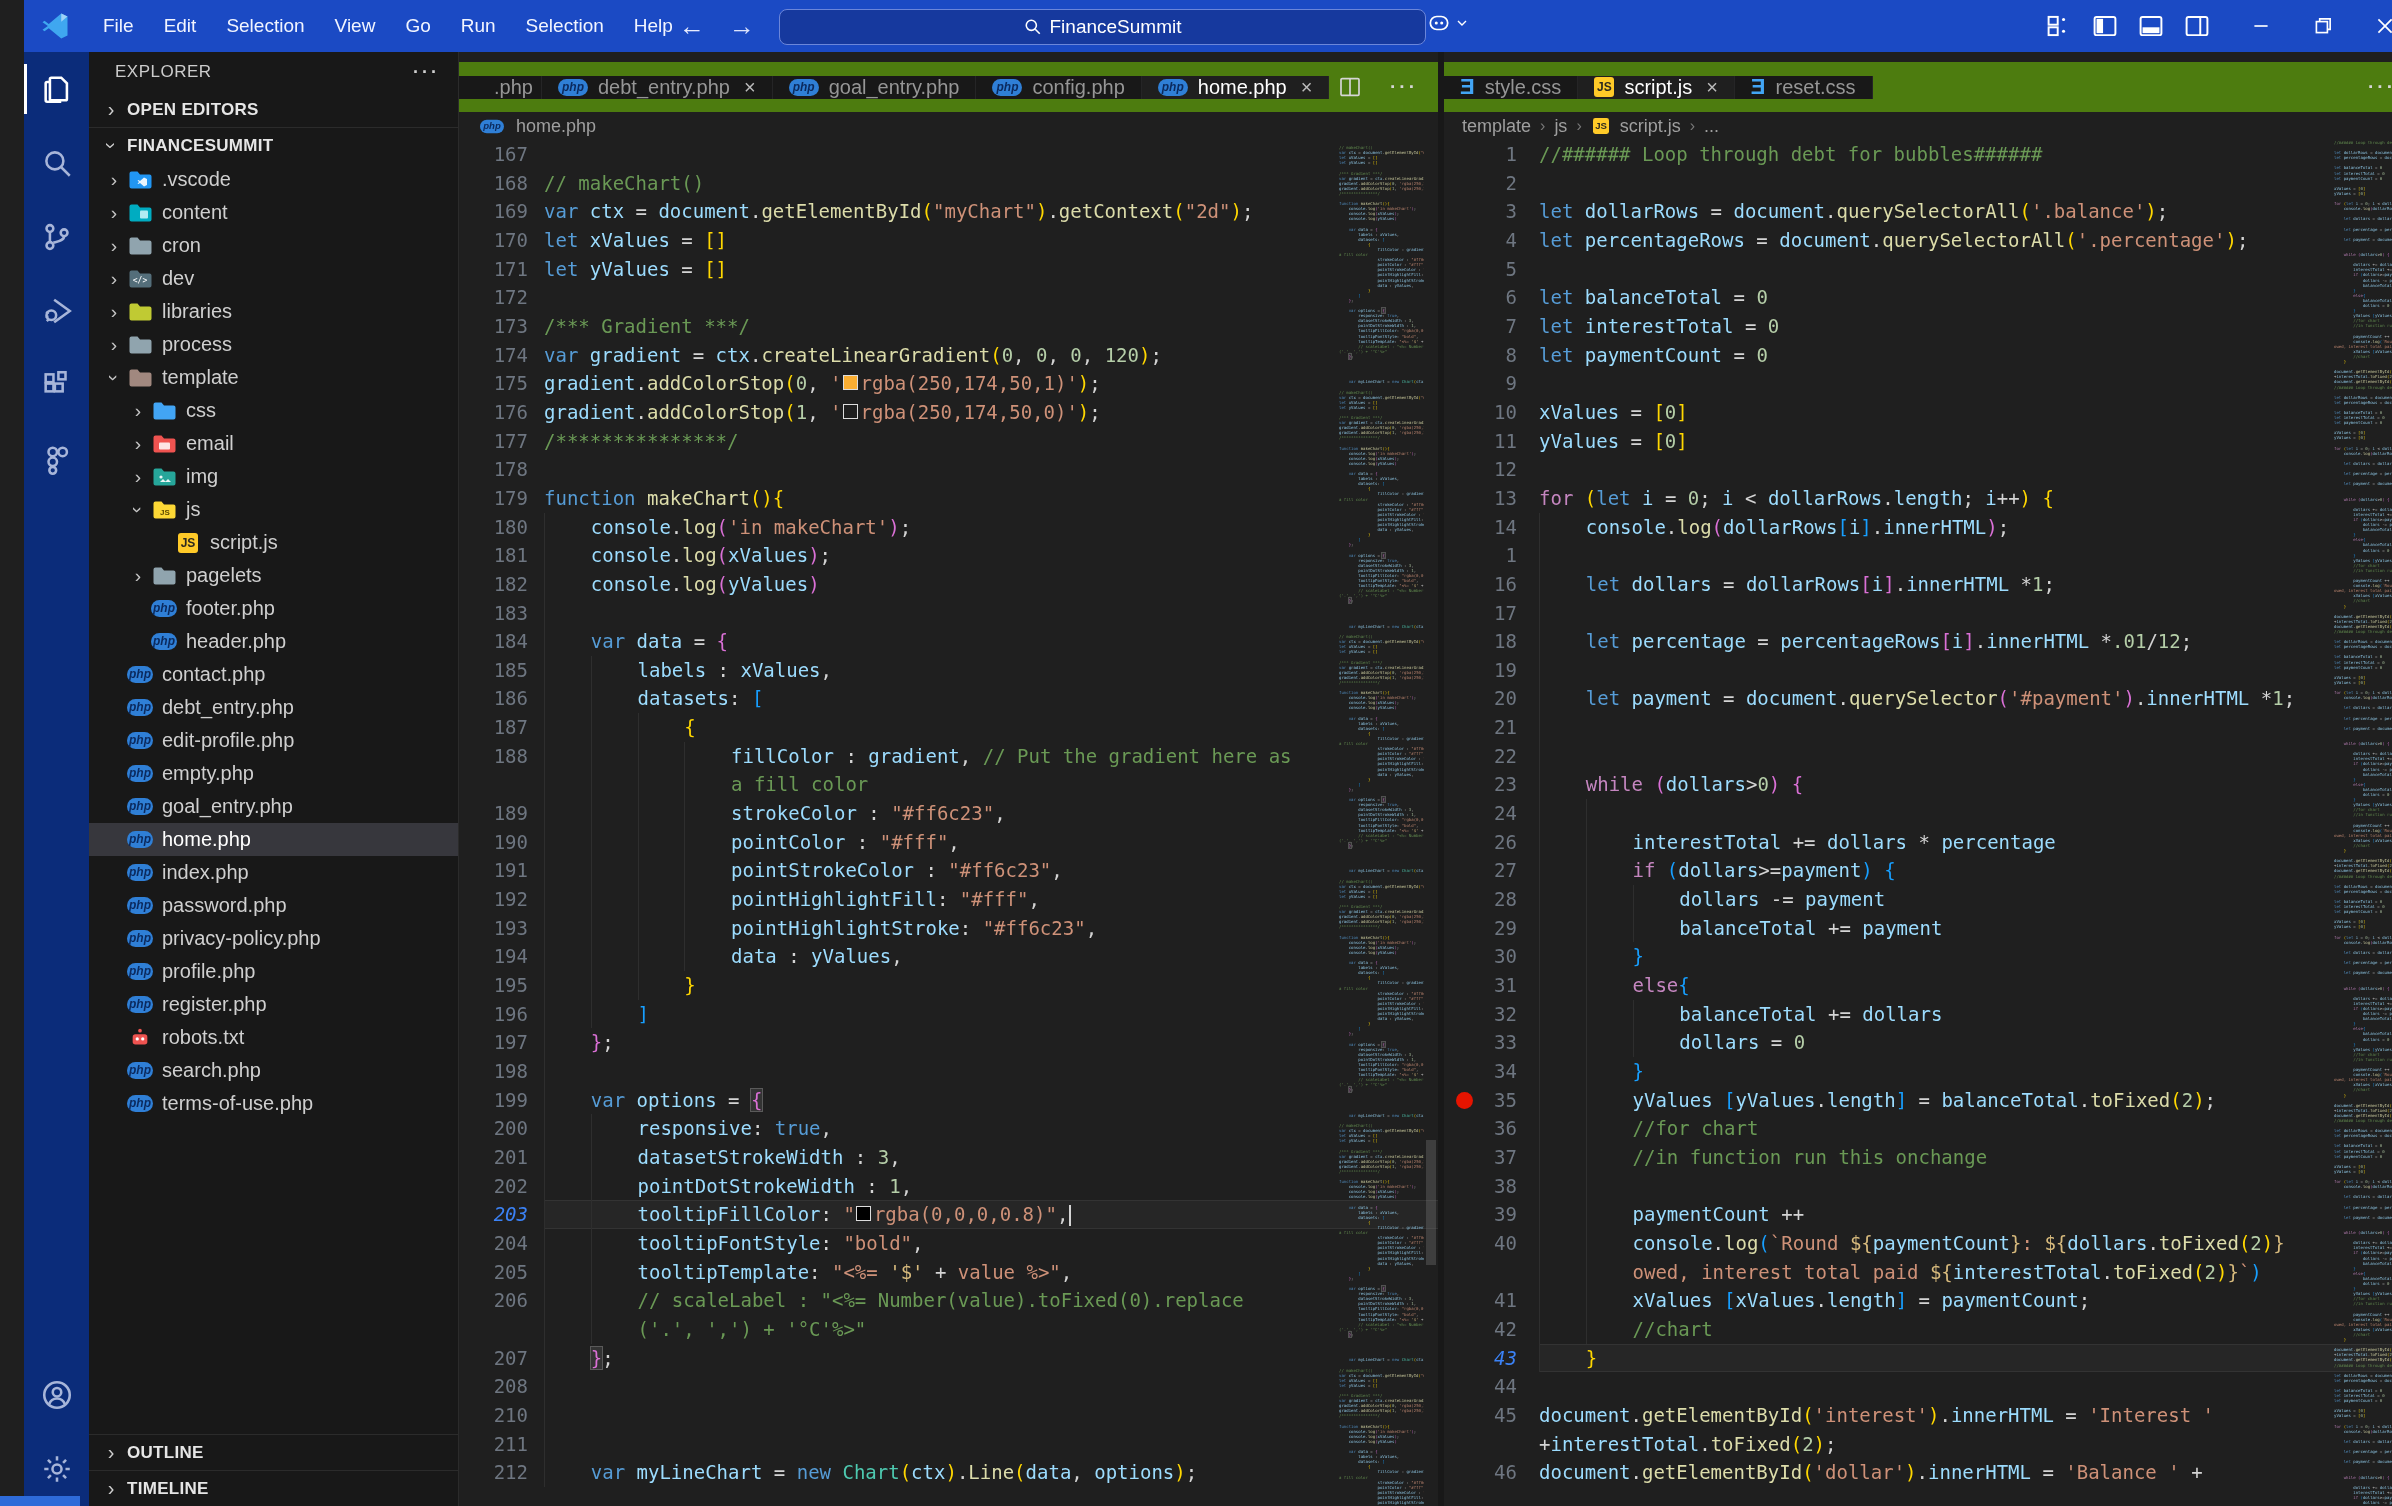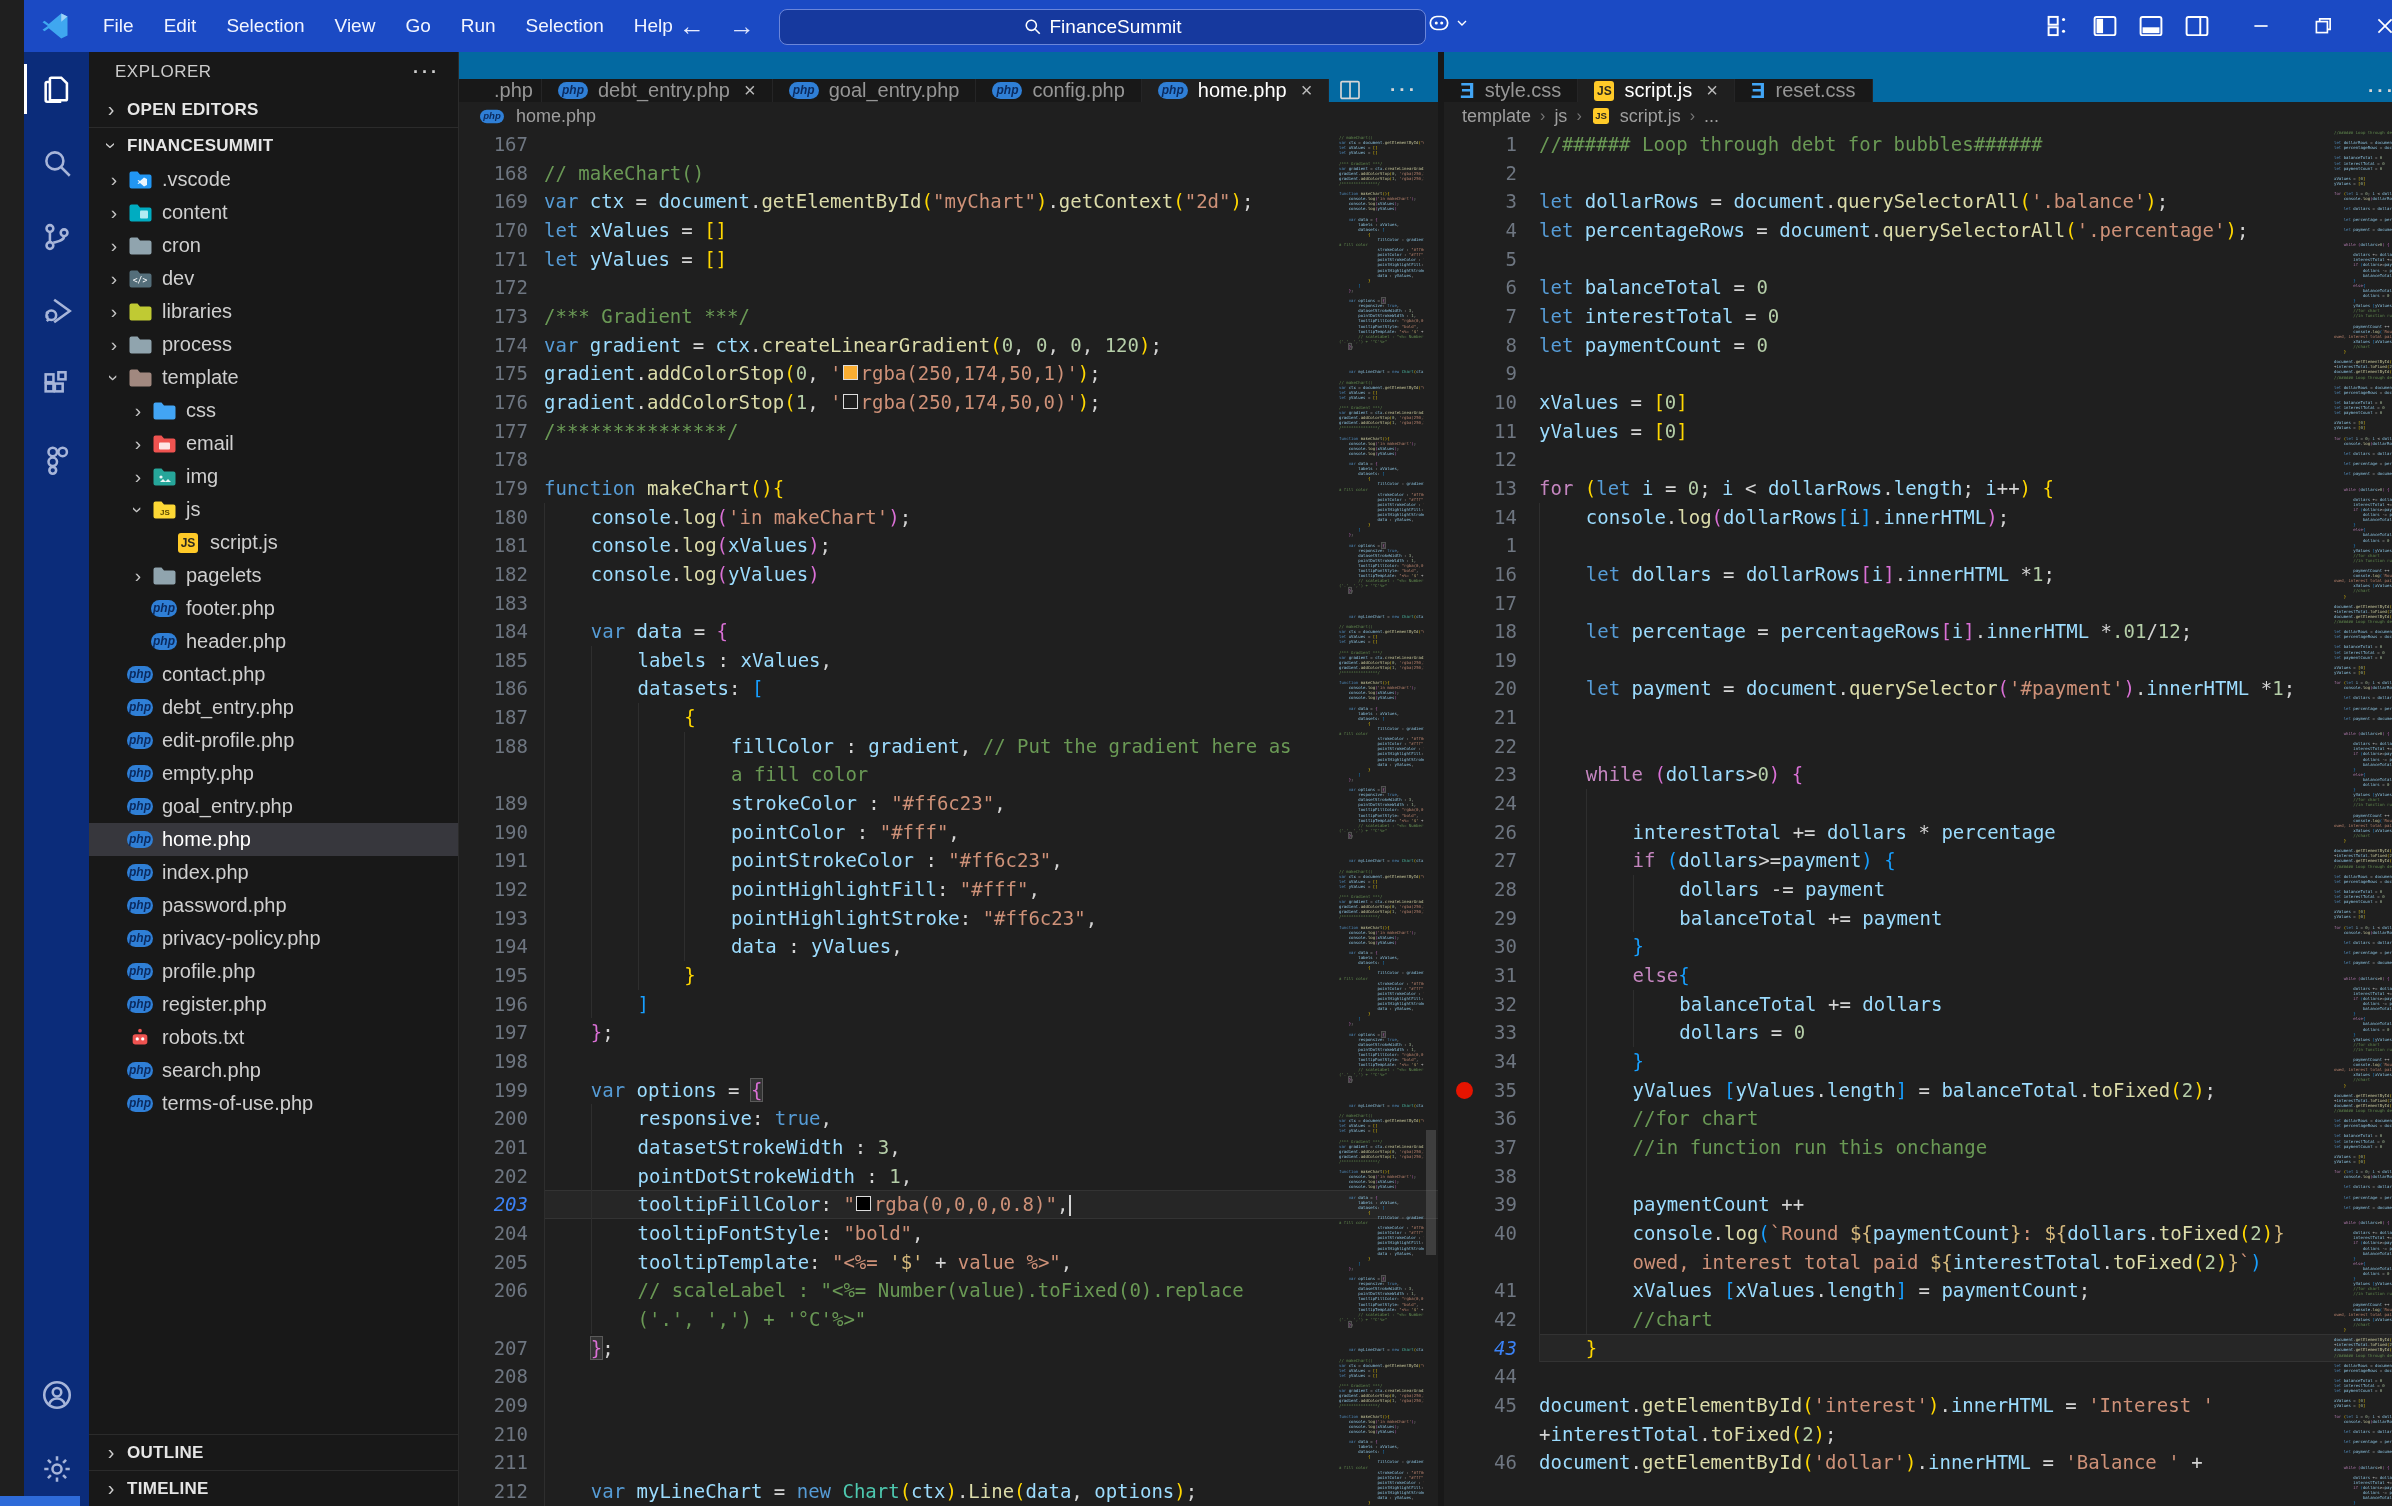--- a/index.html
+++ b/index.html
@@ -44,21 +44,21 @@
   .spacer{flex:1;}
   
   .fi-php{display:inline-block;background:#2f7fd6;color:#0b2a5e;font-weight:700;font-style:italic;
           font-size:12px;line-height:17px;width:30px;height:17px;border-radius:9px;text-align:center;}
   .fi-js{display:inline-block;background:#ffca28;color:#2e2a1f;font-weight:700;font-size:12px;line-height:20px;
          width:20px;height:20px;border-radius:3px;text-align:center;}
   .fi-css{color:#42a5f5;font-weight:800;font-size:22px;line-height:22px;}
   
   .group{background:#1f1f1f;display:flex;flex-direction:column;overflow:hidden;position:relative;}
   .sash{background:#181818;}
-  .tabbar{height:50px;background:#0369a1;display:flex;align-items:flex-end;flex:none;}
+  .tabbar{height:50px;background:#4d7c0f;display:flex;align-items:center;flex:none;margin-top:10px;}
   .tab{display:flex;align-items:center;gap:10px;padding:0 16px;border-right:1px solid #252526;
        color:#969696;font-size:20px;background:#181818;white-space:nowrap;}
   .tab.active{background:#1f1f1f;color:#ffffff;}
   .tab.trunc{width:66px;padding:0 8px;overflow:hidden;justify-content:flex-end;}
   .tab .x{margin-left:4px;color:#bbbbbb;font-size:20px;}
   .tb-actions{margin-left:auto;display:flex;align-items:center;gap:28px;padding-right:20px;color:#d6d6d6;}
   .tb-actions .dots{letter-spacing:3px;font-weight:bold;font-size:19px;}
   .crumbs{height:28px;display:flex;align-items:center;gap:9px;padding-left:18px;font-size:18px;color:#9f9f9f;flex:none;}
   .crumbs .sep{color:#777;font-size:16px;}
   .crumbs .fi-php{transform:scale(.8);}
@@ -774,24 +774,20 @@
           </div>
           <div class="row">
             <div class="ln">207</div>
             <div class="ct"><span class="ind"></span><span class="b2m">}</span><span class="df">;</span></div>
           </div>
           <div class="row">
             <div class="ln">208</div>
             <div class="ct"><span class="ind"></span></div>
           </div>
           <div class="row">
-            <div class="ln">209</div>
-            <div class="ct"><span class="ind"></span></div>
-          </div>
-          <div class="row">
             <div class="ln">210</div>
             <div class="ct"><span class="ind"></span></div>
           </div>
           <div class="row">
             <div class="ln">211</div>
             <div class="ct"><span class="ind"></span></div>
           </div>
           <div class="row">
             <div class="ln">212</div>
             <div class="ct"><span class="ind"></span><span class="kw">var </span><span class="vr">myLineChart</span><span class="df"> = </span><span class="kw">new </span><span class="cl">Chart</span><span class="b1">(</span><span class="vr">ctx</span><span class="b1">)</span><span class="df">.</span><span class="fn">Line</span><span class="b1">(</span><span class="vr">data</span><span class="df">, </span><span class="vr">options</span><span class="b1">)</span><span class="df">;</span></div>

